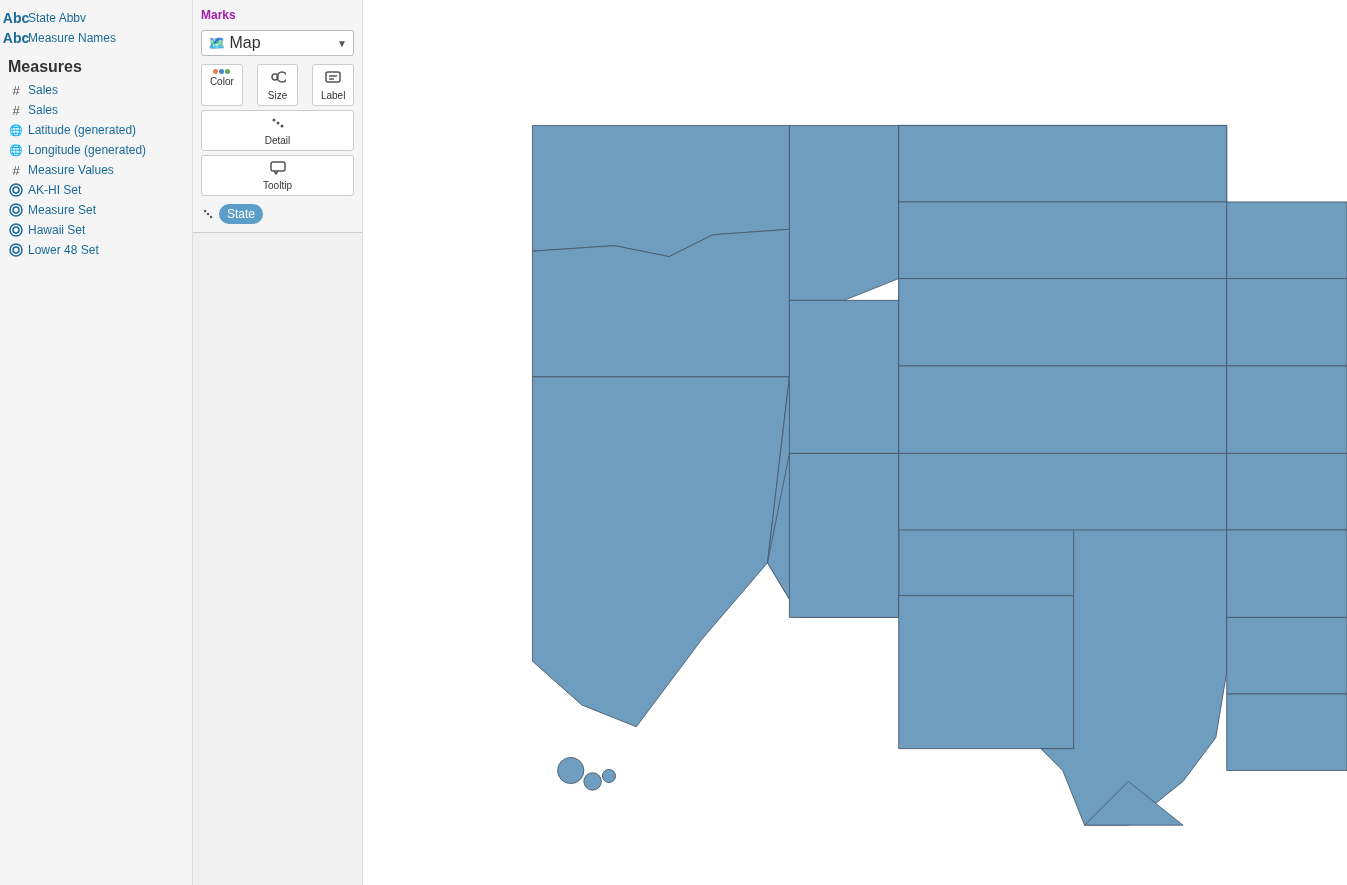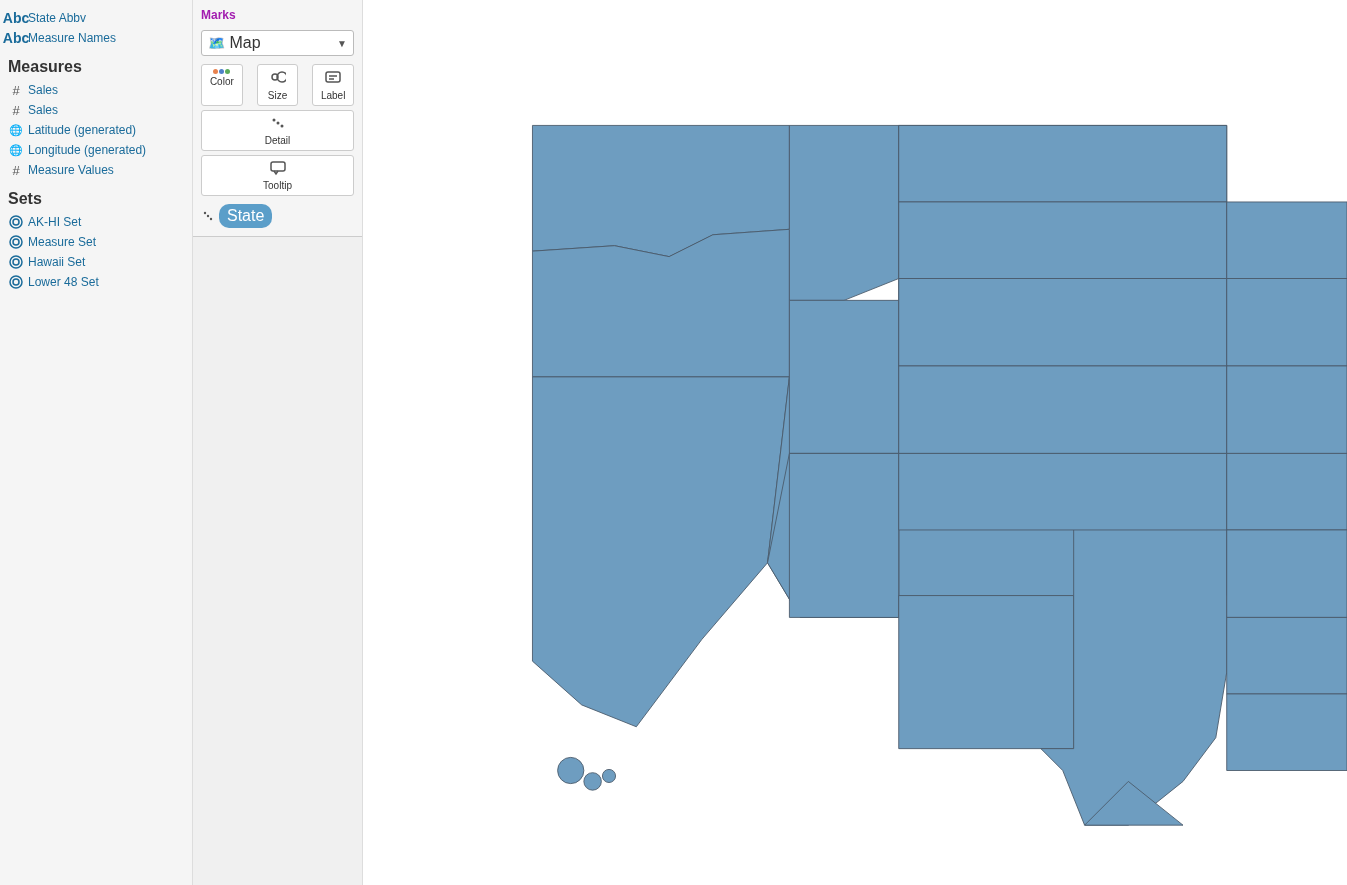--- a/index.html
+++ b/index.html
@@ -120,21 +120,21 @@
     }
 
     .state-pill {
       display: flex;
       align-items: flex-end;
       gap: 4px;
       background: #5b9ec9;
       border-radius: 10px;
       padding: 3px 8px;
       color: white;
-      font-size: 16px;
+      font-size: 12px;
       cursor: pointer;
       width: fit-content;
     }
 
     
     .main-content {
       flex: 1;
       background: white;
       position: relative;
       overflow: hidden;
@@ -201,21 +201,20 @@
     <span class="italic">Longitude (generated)</span>
   </div>
 
   <div class="sidebar-item">
     <span class="icon">
       <span class="icon-hash">#</span>
     </span>
     <span>Measure Values</span>
   </div>
 
-  <div class="section-header">Sets</div>
 
   <div class="sidebar-item">
     <span class="icon">
       <svg width="14" height="14" viewBox="0 0 14 14">
         <circle cx="7" cy="7" r="6" fill="none" stroke="#1a6b9a" stroke-width="1.5"></circle>
         <circle cx="7" cy="7" r="3" fill="none" stroke="#1a6b9a" stroke-width="1.5"></circle>
       </svg>
     </span>
     <span>AK-HI Set</span>
   </div>

